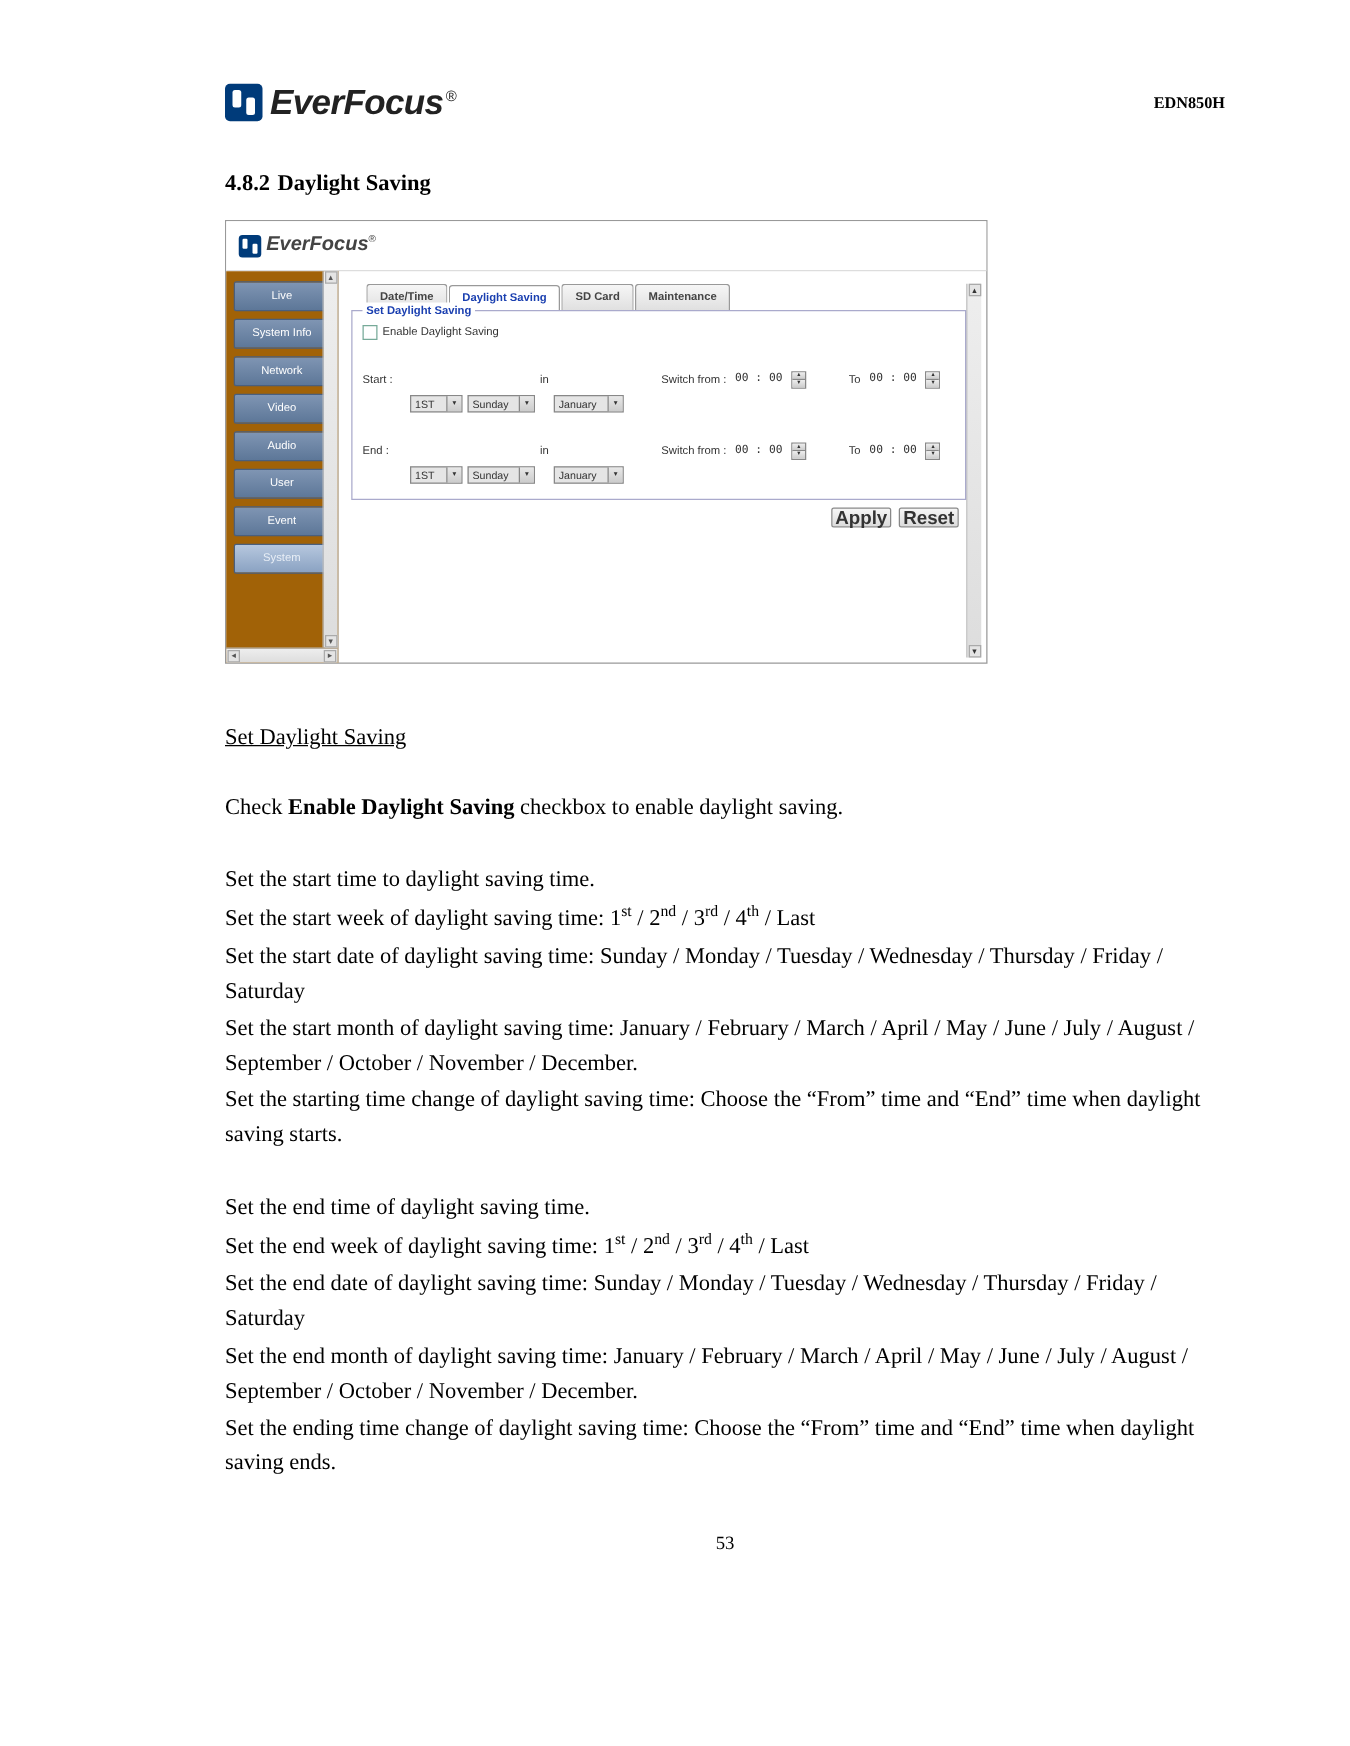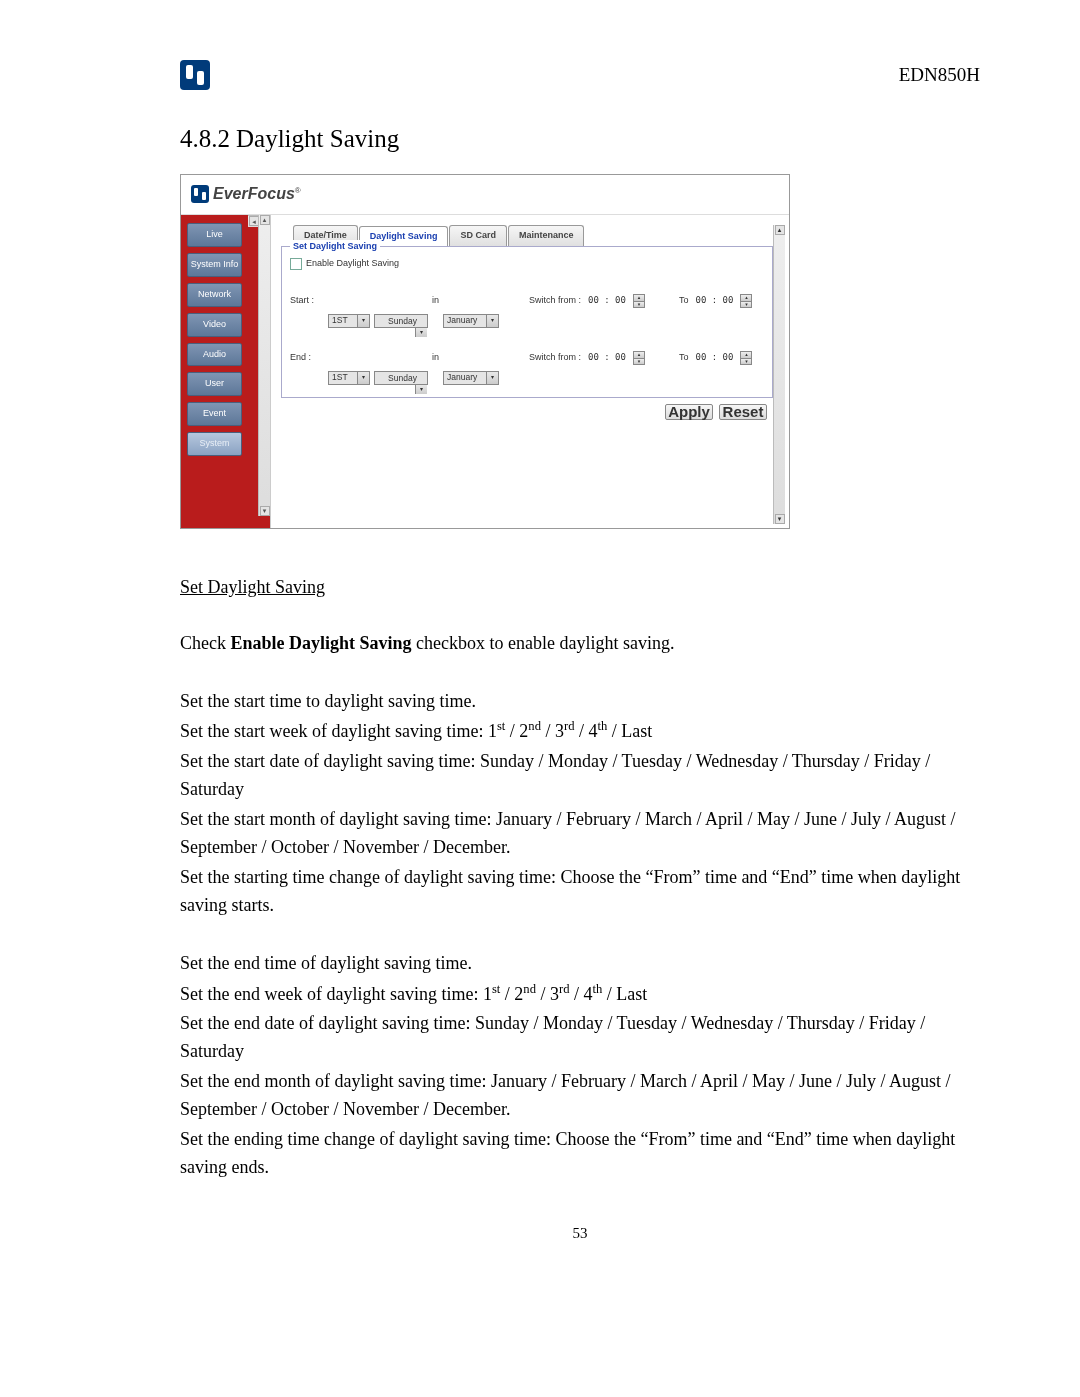--- a/index.html
+++ b/index.html
@@ -31,23 +31,23 @@
     border-radius: 2px;
   }
   .logo-mark::before { left: 6px; top: 5px; }
   .logo-mark::after  { right: 6px; bottom: 5px; }
   .logo-text {
     font-family: "Segoe UI", Arial, sans-serif;
     font-weight: 700; font-size: 28px; color: #222; font-style: italic;
     letter-spacing: -0.5px;
   }
   .logo-text sup { font-size: 12px; font-style: normal; font-weight: 400; margin-left: 2px; }
-  .model-id { font-weight: 400; font-size: 19px; }
-
-  .section-title { font-weight: 400; font-size: 25px; margin-bottom: 15px; }
+  .model-id { font-weight: 700; font-size: 13px; }
+
+  .section-title { font-weight: 700; font-size: 18px; margin-bottom: 15px; }
   .section-title .num { margin-right: 6px; }
 
   
   .ui-frame {
     width: 610px; height: 355px;
     border: 1px solid #999;
     background: #fff;
     margin-bottom: 45px;
     font-family: Arial, sans-serif;
     font-size: 10px;
@@ -73,23 +73,23 @@
     font-weight:700; font-style: italic; color:#444; font-size:16px;
   }
   .ui-logo-text sup { font-size:8px; font-style:normal; font-weight:400; }
 
   .ui-body { flex:1; display:flex; position:relative; }
 
   
   .ui-nav-wrap {
     width: 90px;
     border-right: 1px solid #ccc;
-    background: #b91c1c;
+    background: #a16207;
     position: relative;
-    display:flex; flex-direction:row;
+    display:flex; flex-direction:column;
   }
   .ui-nav {
     flex:1; overflow:hidden;
     display:flex; flex-direction:column;
     gap:6px;
     padding: 8px 6px 6px 6px;
   }
   .nav-btn {
     background: linear-gradient(#7f95b3,#5d7798);
     color: #fff;
@@ -182,21 +182,21 @@
     margin-top:39px;
   }
   .sel .caret {
     width:12px; height:12px; margin-left:auto;
     background: linear-gradient(#e8e8e8,#ccc);
     border-left:1px solid #888;
     display:flex; align-items:center; justify-content:center;
     font-size:6px; color:#333;
   }
   .w-week  { width:42px; }
-  .w-day   { width:54px;flex-direction:column; }
+  .w-day   { width:54px; }
   .w-month { width:56px; }
 
   .switch-lbl { margin-left:26px; }
   .time-val { font-family: monospace; margin: 0 3px; }
   .spinner {
     width:12px; height:14px; border:1px solid #888;
     display:flex; flex-direction:column;
   }
   .spinner div {
     flex:1; background:linear-gradient(#eee,#ccc);
@@ -222,20 +222,23 @@
   .gap-med { height: 28px; }
   sup.ord { font-size: 0.7em; }
   .page-num { text-align:center; font-size:15px; margin-top:40px; }
 </style>
 </head>
 <body>
 
 <div class="doc-header">
   <div class="logo-main">
     <span class="logo-mark"></span>
+    <span class="logo-text">
+      <span>EverFocus</span><sup>®</sup>
+    </span>
   </div>
   <div class="model-id">EDN850H</div>
 </div>
 
 <div class="section-title">
   <span class="num">4.8.2</span><span>Daylight Saving</span>
 </div>
 
 <div class="ui-frame">
   <div class="ui-topbar">

